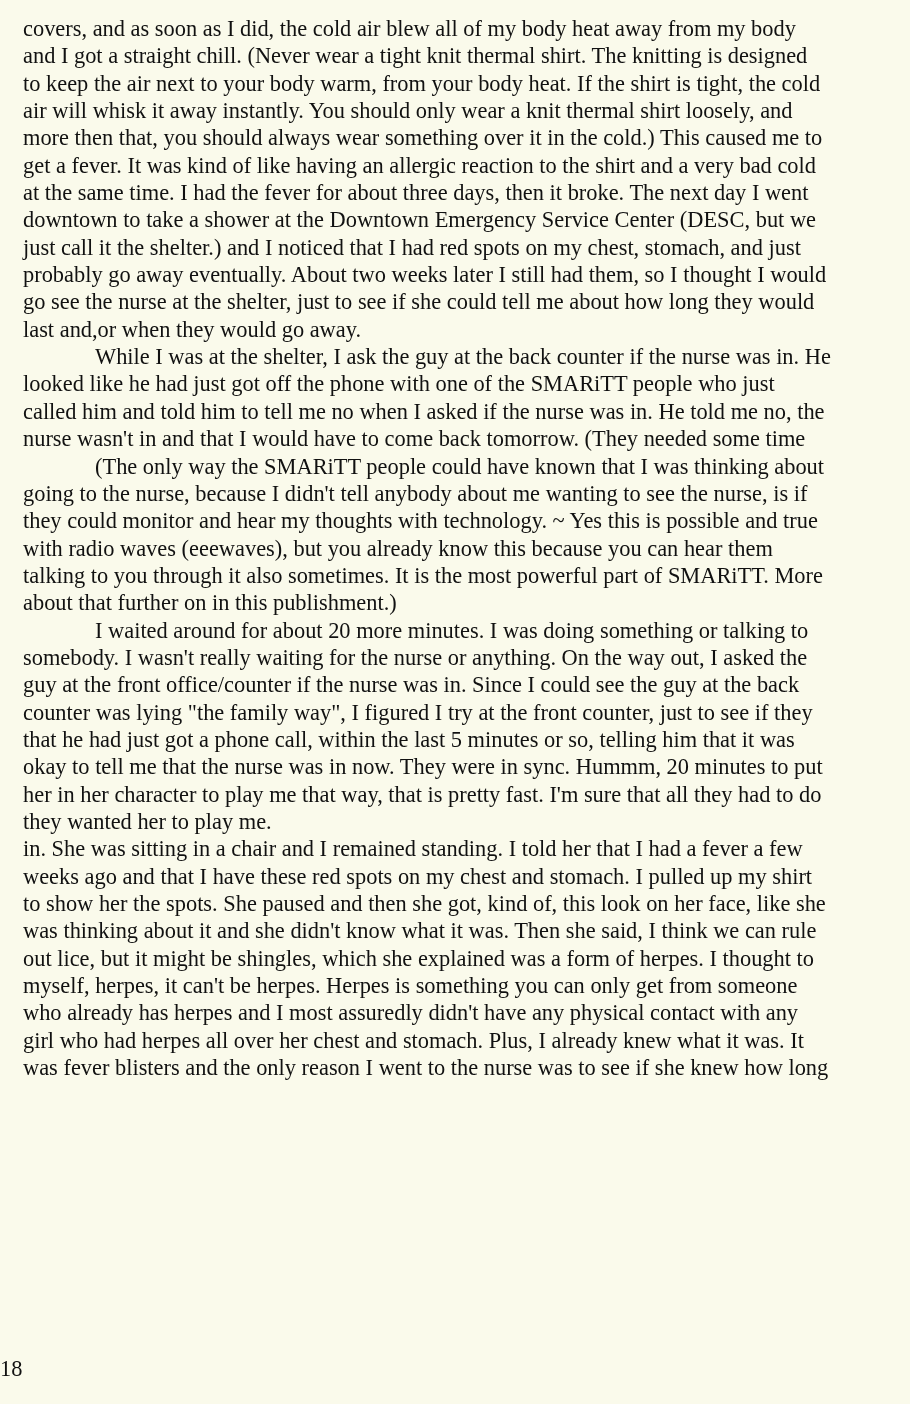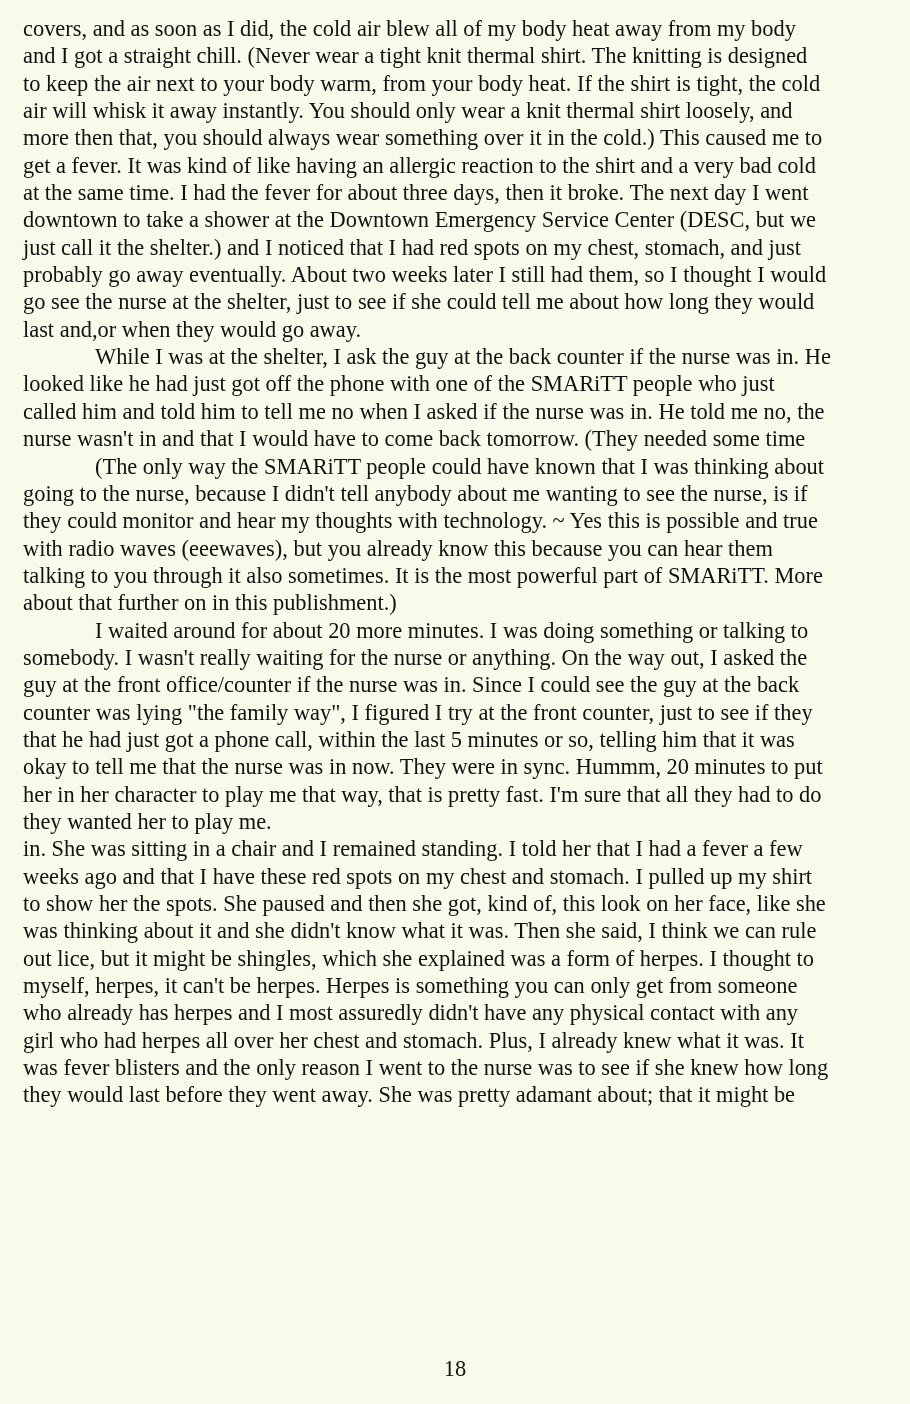--- a/index.html
+++ b/index.html
@@ -29,21 +29,20 @@
       height: 27.35px;
     }
     .line.indent {
       padding-left: 72px;
     }
     .page-number {
       position: absolute;
       left: 0;
       width: 910px;
       top: 1355px;
-      text-align: center;
       font-size: 22.4px;
       line-height: 27px;
     }
   </style>
 </head>
 <body>
 
 <div class="page" id="doc-body">
     <span class="line">covers, and as soon as I did, the cold air blew all of my body heat away from my body</span>
     <span class="line">and I got a straight chill. (Never wear a tight knit thermal shirt. The knitting is designed</span>
@@ -77,16 +76,15 @@
     <span class="line">they wanted her to play me.</span>
     <span class="line">in. She was sitting in a chair and I remained standing. I told her that I had a fever a few</span>
     <span class="line">weeks ago and that I have these red spots on my chest and stomach. I pulled up my shirt</span>
     <span class="line">to show her the spots. She paused and then she got, kind of, this look on her face, like she</span>
     <span class="line">was thinking about it and she didn't know what it was. Then she said, I think we can rule</span>
     <span class="line">out lice, but it might be shingles, which she explained was a form of herpes. I thought to</span>
     <span class="line">myself, herpes, it can't be herpes. Herpes is something you can only get from someone</span>
     <span class="line">who already has herpes and I most assuredly didn't have any physical contact with any</span>
     <span class="line">girl who had herpes all over her chest and stomach. Plus, I already knew what it was. It</span>
     <span class="line">was fever blisters and the only reason I went to the nurse was to see if she knew how long</span>
-    <span class="line">they would last before they went away. She was pretty adamant about; that it might be</span>
   </div>
 
 <div class="page-number">18</div>
 
 </body></html>

